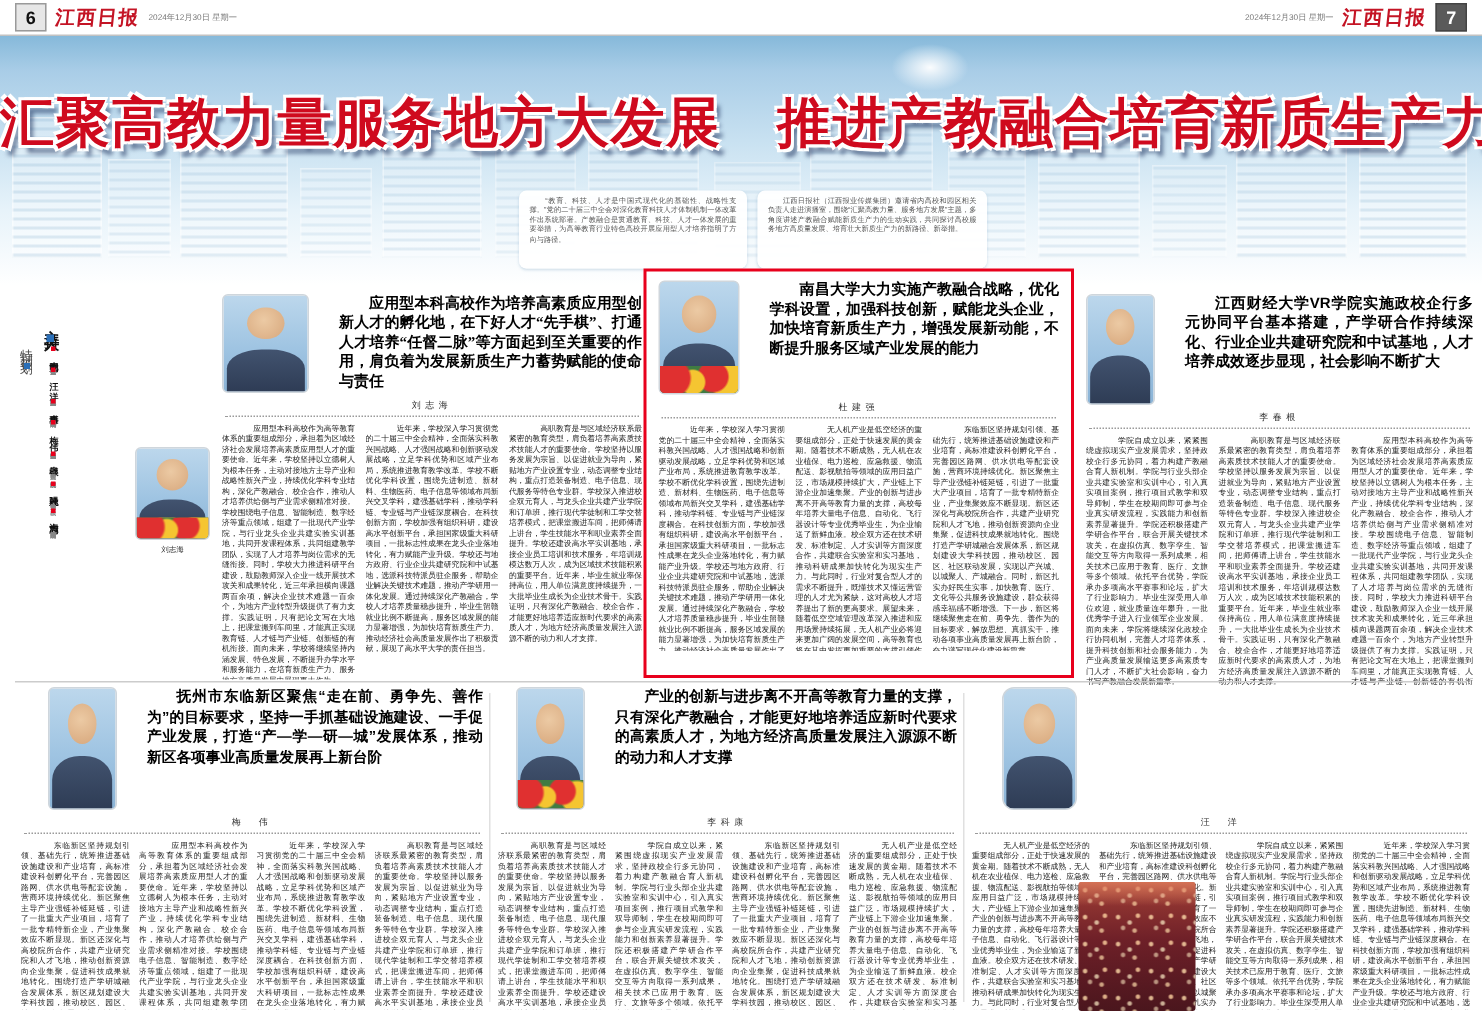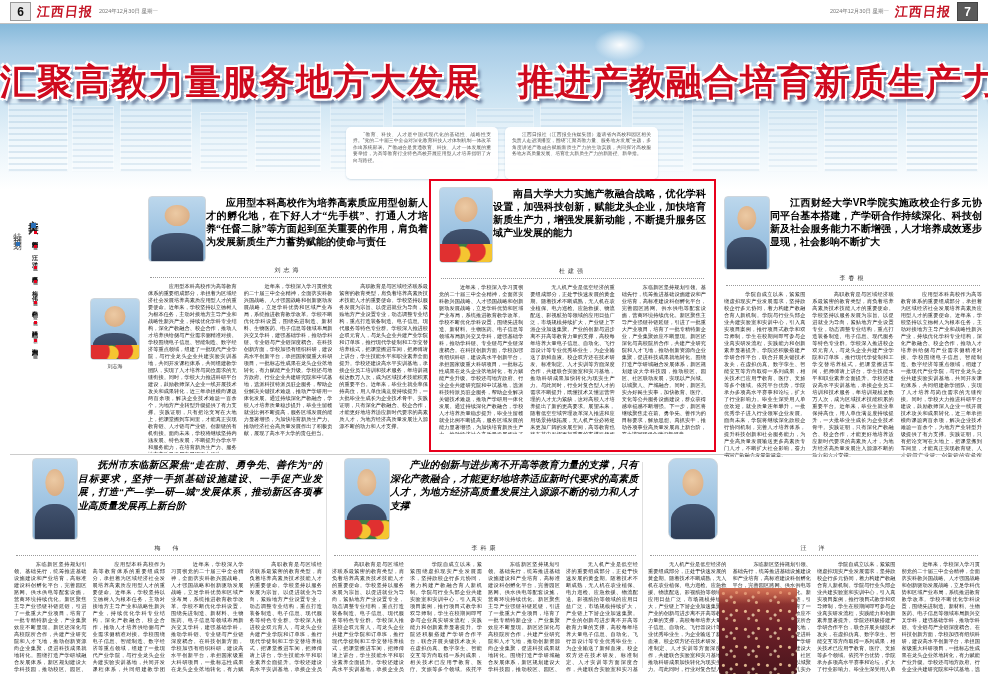--- a/index.html
+++ b/index.html
@@ -69,21 +69,21 @@
   .host-label::after{content:"";display:inline-block;width:5px;height:5px;background:#2a6fb8;margin-top:5px;}
   .host{line-height:9px;}
   .hname{font-size:6px;font-weight:bold;color:#111;}
   .hname::before{content:"";display:inline-block;width:3px;height:3px;background:#e8001c;margin-bottom:2px;}
   .haffil{font-size:4px;color:#888;margin-top:2px;}
   .sidebar-photo{position:absolute;left:80px;top:102px;width:50px;height:62px;}
   .sidebar-caption{position:absolute;left:80px;top:167px;width:50px;text-align:center;font-size:5px;color:#333;}
 
   
   .article{position:absolute;box-sizing:border-box;}
-  .art-head{display:flex;gap:0;align-items:flex-start;}
+  .art-head{display:flex;gap:20px;align-items:flex-start;}
   .art-title{flex:1;margin:0;font-size:10px;line-height:13px;font-weight:bold;color:#000;
     text-align:justify;text-indent:2em;word-break:break-all;}
   .byline{text-align:center;font-size:6px;color:#333;letter-spacing:3px;margin:4px 0 2px;}
   .rule{border-top:1px dotted #9a9a9a;margin:1px 2px 5px;}
   .cols{display:flex;gap:7px;overflow:hidden;}
   .col{flex:1;font-size:5.2px;line-height:7px;color:#1c1c1c;text-align:justify;
     word-break:break-all;overflow:hidden;text-indent:2em;}
 
   #art-tl{left:148px;top:196px;width:280px;height:256px;font-family:Liberation Serif, serif;}
   #art-tl .cols{height:170px;}
@@ -92,21 +92,21 @@
   #art-tr{left:724px;top:196px;width:258px;height:256px;}
   #art-tr .cols{height:166px;}
 
   .section-divider{position:absolute;top:454px;left:10px;width:968px;border-top:1px solid #cccccc;}
   .vline{position:absolute;top:462px;height:206px;border-left:1px solid #e0e0e0;}
 
   #art-bl{left:14px;top:458px;width:308px;height:218px;}
   #art-bc{left:332px;top:458px;width:306px;height:218px;}
   #art-br{left:648px;top:458px;width:332px;height:218px;}
   .article.bottom .cols{height:112px;gap:6px;}
-  .article.bottom .art-title{font-size:9.8px;line-height:13.5px;font-style:italic;}
+  .article.bottom .art-title{font-size:9.8px;line-height:13.5px;}
 </style>
 </head>
 <body>
 
 <div id="page">
 
   <div class="hdr">
     <div class="hdr-left">
       <div class="pagebox light">6</div>
       <div class="masthead">江西日报</div>
@@ -208,21 +208,21 @@
     <div class="cols">
       <div class="col">　　近年来，学校深入学习贯彻党的二十届三中全会精神，全面落实科教兴国战略、人才强国战略和创新驱动发展战略，立足学科优势和区域产业布局，系统推进教育教学改革。学校不断优化学科设置，围绕先进制造、新材料、生物医药、电子信息等领域布局新兴交叉学科，建强基础学科，推动学科链、专业链与产业链深度耦合。在科技创新方面，学校加强有组织科研，建设高水平创新平台，承担国家级重大科研项目，一批标志性成果在龙头企业落地转化，有力赋能产业升级。学校还与地方政府、行业企业共建研究院和中试基地，选派科技特派员驻企服务，帮助企业解决关键技术难题，推动产学研用一体化发展。通过持续深化产教融合，学校人才培养质量稳步提升，毕业生留赣就业比例不断提高，服务区域发展的能力显著增强，为加快培育新质生产力、推动经济社会高质量发展作出了积极贡献，展现了高水平大学的责任担当。</div>
       <div class="col">　　无人机产业是低空经济的重要组成部分，正处于快速发展的黄金期。随着技术不断成熟，无人机在农业植保、电力巡检、应急救援、物流配送、影视航拍等领域的应用日益广泛，市场规模持续扩大，产业链上下游企业加速集聚。产业的创新与进步离不开高等教育力量的支撑，高校每年培养大量电子信息、自动化、飞行器设计等专业优秀毕业生，为企业输送了新鲜血液。校企双方还在技术研发、标准制定、人才实训等方面深度合作，共建联合实验室和实习基地，推动科研成果加快转化为现实生产力。与此同时，行业对复合型人才的需求不断提升，既懂技术又懂运营管理的人才尤为紧缺，这对高校人才培养提出了新的更高要求。展望未来，随着低空空域管理改革深入推进和应用场景持续拓展，无人机产业必将迎来更加广阔的发展空间，高等教育也将在其中发挥更加重要的支撑引领作用。</div>
       <div class="col">　　东临新区坚持规划引领、基础先行，统筹推进基础设施建设和产业培育，高标准建设科创孵化平台，完善园区路网、供水供电等配套设施，营商环境持续优化。新区聚焦主导产业强链补链延链，引进了一批重大产业项目，培育了一批专精特新企业，产业集聚效应不断显现。新区还深化与高校院所合作，共建产业研究院和人才飞地，推动创新资源向企业集聚，促进科技成果就地转化。围绕打造产学研城融合发展体系，新区规划建设大学科技园，推动校区、园区、社区联动发展，实现以产兴城、以城聚人、产城融合。同时，新区扎实办好民生实事，加快教育、医疗、文化等公共服务设施建设，群众获得感幸福感不断增强。下一步，新区将继续聚焦走在前、勇争先、善作为的目标要求，解放思想、真抓实干，推动各项事业高质量发展再上新台阶，奋力谱写现代化建设新篇章。</div>
     </div>
   </div>
 
   <div id="art-tr" class="article">
     <div class="art-head">
       <div class="portrait" style="width:46px;height:74px;"></div>
-      <p class="art-title">江西财经大学VR学院实施政校企行多元协同平台基本搭建，产学研合作持续深化、科技创新及社会服务能力不断增强，人才培养成效逐步显现，社会影响不断扩大</p>
+      <p class="art-title">江西财经大学VR学院实施政校企行多元协同平台基本搭建，产学研合作持续深化、行业企业共建研究院和中试基地，人才培养成效逐步显现，社会影响不断扩大</p>
     </div>
     <div class="byline">李春根</div>
     <div class="rule"></div>
     <div class="cols">
       <div class="col">　　学院自成立以来，紧紧围绕虚拟现实产业发展需求，坚持政校企行多元协同，着力构建产教融合育人新机制。学院与行业头部企业共建实验室和实训中心，引入真实项目案例，推行项目式教学和双导师制，学生在校期间即可参与企业真实研发流程，实践能力和创新素养显著提升。学院还积极搭建产学研合作平台，联合开展关键技术攻关，在虚拟仿真、数字孪生、智能交互等方向取得一系列成果，相关技术已应用于教育、医疗、文旅等多个领域。依托平台优势，学院承办多项高水平赛事和论坛，扩大了行业影响力。毕业生深受用人单位欢迎，就业质量连年攀升，一批优秀学子进入行业领军企业发展。面向未来，学院将继续深化政校企行协同机制，完善人才培养体系，提升科技创新和社会服务能力，为产业高质量发展输送更多高素质专门人才，不断扩大社会影响，奋力书写产教融合发展新篇章。</div>
       <div class="col">　　高职教育是与区域经济联系最紧密的教育类型，肩负着培养高素质技术技能人才的重要使命。学校坚持以服务发展为宗旨、以促进就业为导向，紧贴地方产业设置专业，动态调整专业结构，重点打造装备制造、电子信息、现代服务等特色专业群。学校深入推进校企双元育人，与龙头企业共建产业学院和订单班，推行现代学徒制和工学交替培养模式，把课堂搬进车间，把师傅请上讲台，学生技能水平和职业素养全面提升。学校还建设高水平实训基地，承接企业员工培训和技术服务，年培训规模达数万人次，成为区域技术技能积累的重要平台。近年来，毕业生就业率保持高位，用人单位满意度持续提升，一大批毕业生成长为企业技术骨干。实践证明，只有深化产教融合、校企合作，才能更好地培养适应新时代要求的高素质人才，为地方经济高质量发展注入源源不断的动力和人才支撑。</div>
       <div class="col">　　应用型本科高校作为高等教育体系的重要组成部分，承担着为区域经济社会发展培养高素质应用型人才的重要使命。近年来，学校坚持以立德树人为根本任务，主动对接地方主导产业和战略性新兴产业，持续优化学科专业结构，深化产教融合、校企合作，推动人才培养供给侧与产业需求侧精准对接。学校围绕电子信息、智能制造、数字经济等重点领域，组建了一批现代产业学院，与行业龙头企业共建实验实训基地，共同开发课程体系，共同组建教学团队，实现了人才培养与岗位需求的无缝衔接。同时，学校大力推进科研平台建设，鼓励教师深入企业一线开展技术攻关和成果转化，近三年承担横向课题两百余项，解决企业技术难题一百余个，为地方产业转型升级提供了有力支撑。实践证明，只有把论文写在大地上，把课堂搬到车间里，才能真正实现教育链、人才链与产业链、创新链的有机衔接。面向未来，学校将继续坚持内涵发展、特色发展，不断提升办学水平和服务能力，在培育新质生产力、服务地方高质量发展中展现更大作为。</div>
     </div>
   </div>
 

